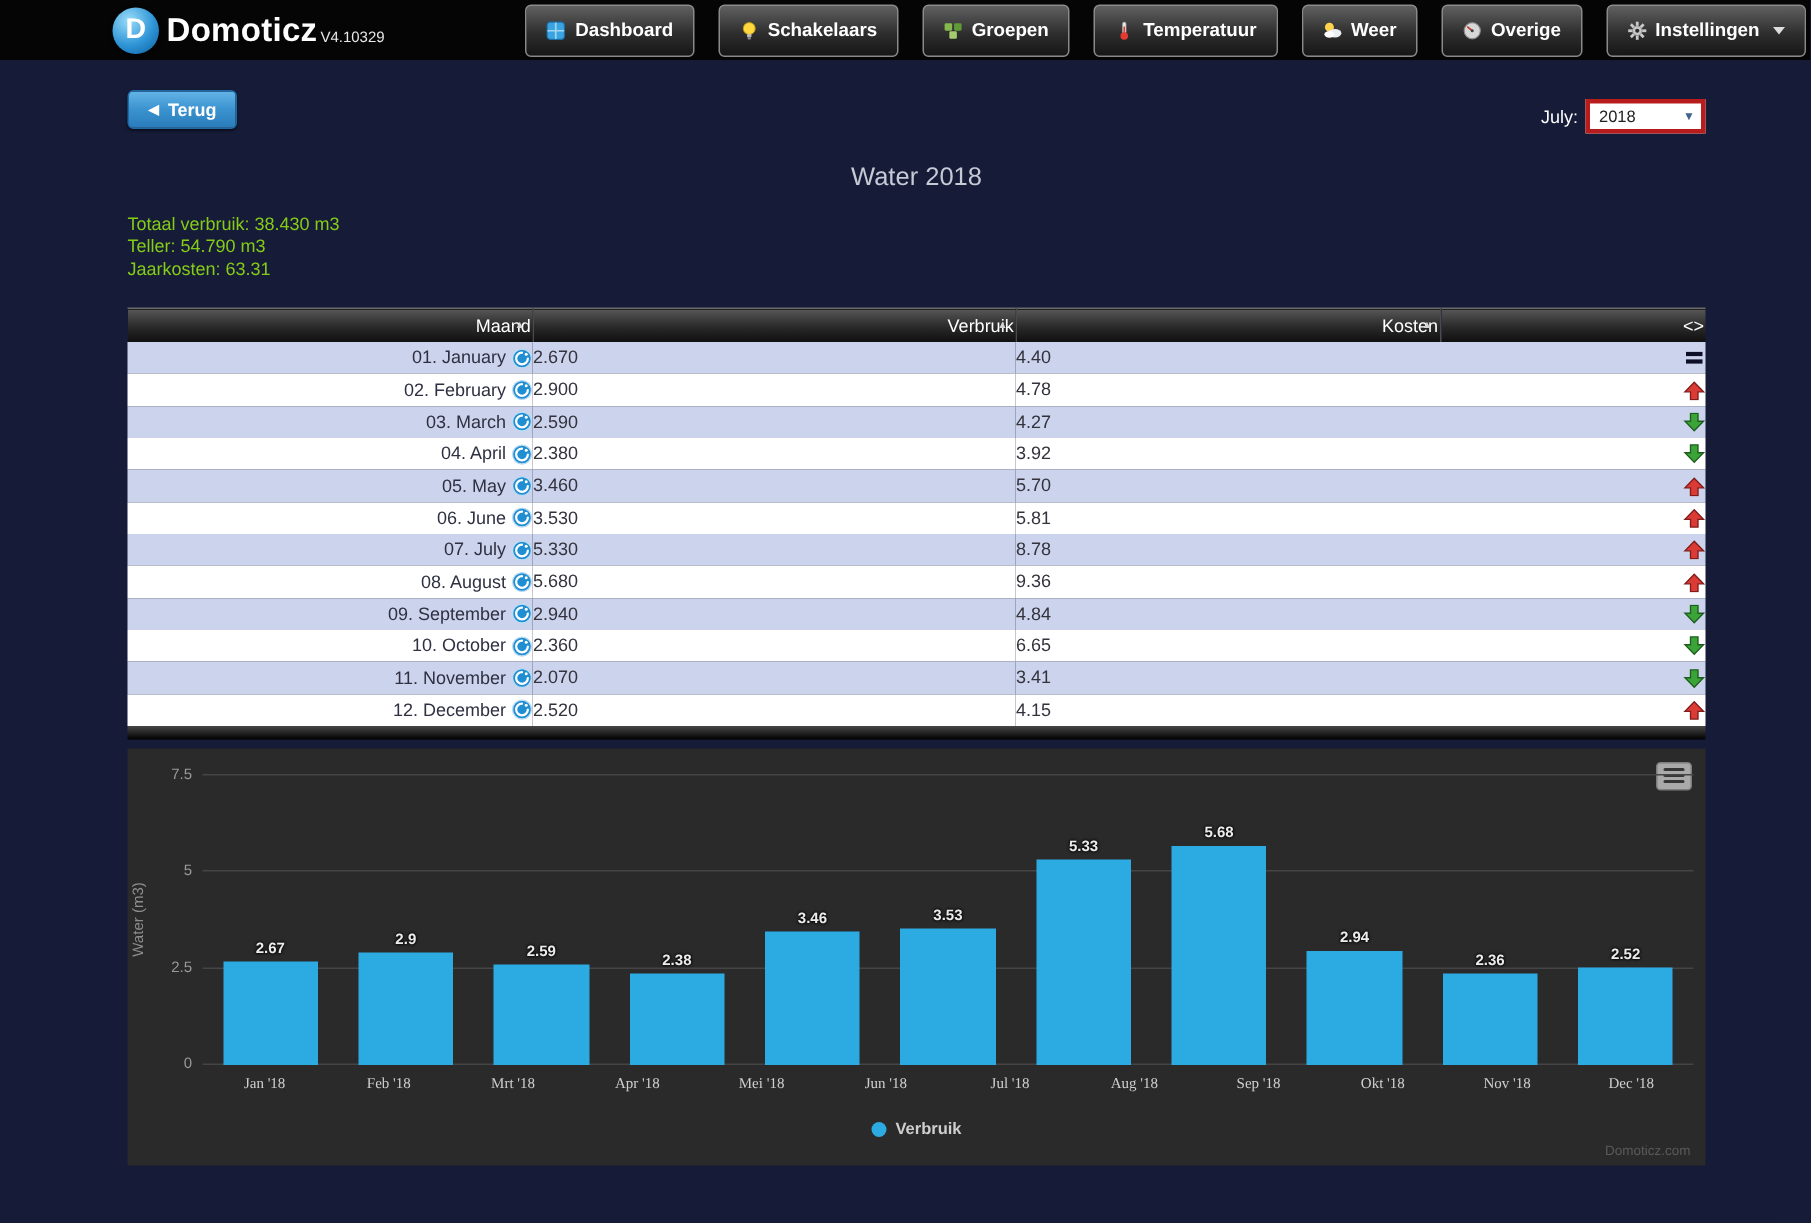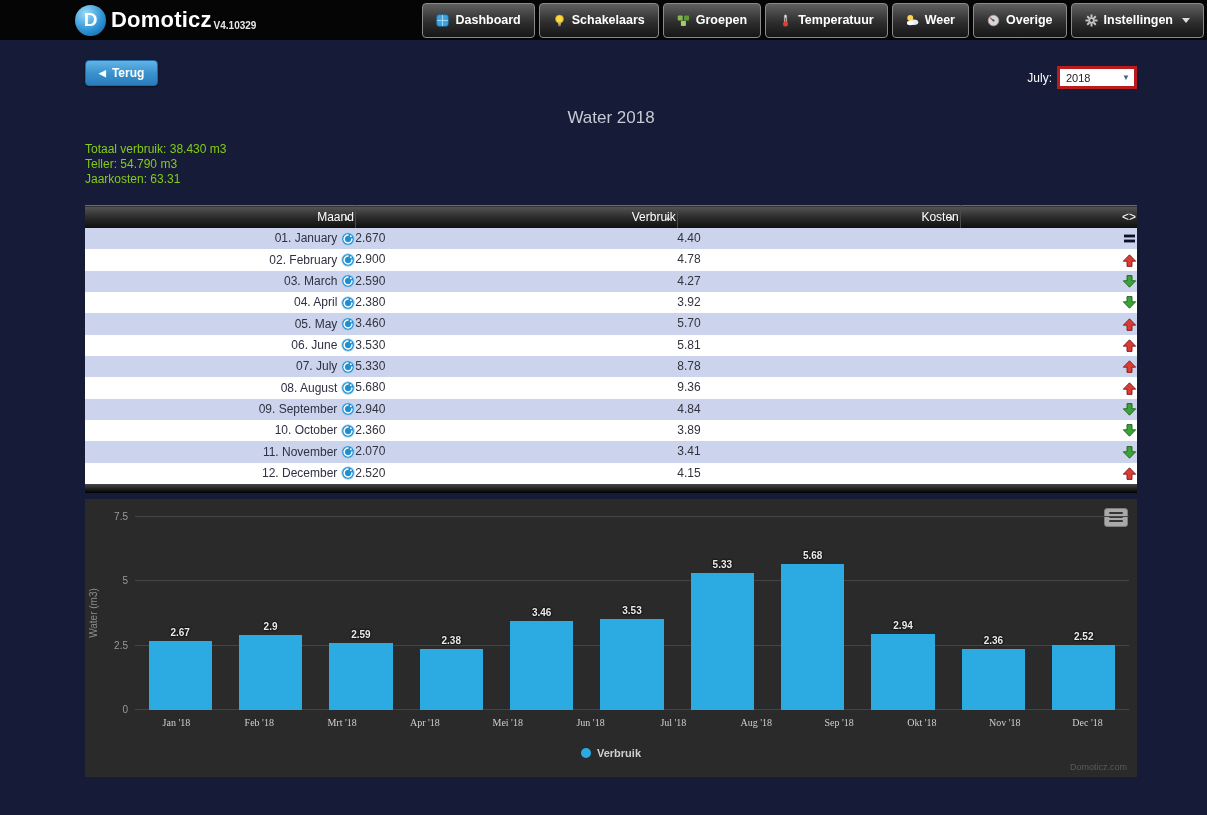--- a/index.html
+++ b/index.html
@@ -3,22 +3,22 @@
 <meta charset="utf-8">
 <style>
   html,body{margin:0;padding:0;}
   body{width:1207px;height:815px;background:#161b38;font-family:"Liberation Sans",sans-serif;overflow:hidden;}
 
   
   .topnav{height:40px;background:#050505;display:flex;align-items:center;justify-content:space-between;padding-left:75px;}
   .brand{display:flex;align-items:center;}
   .logo{width:31px;height:31px;border-radius:50%;background:radial-gradient(circle at 35% 28%,#9adcf8,#2f95d6 55%,#0a5d9c);display:flex;align-items:center;justify-content:center;color:#fff;font-weight:700;font-size:19px;box-shadow:0 1px 3px rgba(0,0,0,.6);}
   .brand-name{color:#fff;font-size:22px;font-weight:700;margin-left:5px;letter-spacing:.2px;}
-  .brand-version{color:#e8e8e8;font-size:10px;font-weight:700;margin-left:2px;margin-top:10px;}
-  .nav-buttons{display:flex;gap:4px;align-items:center;padding-right:3px;}
+  .brand-version{color:#e8e8e8;font-size:10px;font-weight:400;margin-left:2px;margin-top:10px;}
+  .nav-buttons{display:flex;gap:16px;align-items:center;padding-right:3px;}
   .nav-btn{display:flex;align-items:center;gap:6px;height:35px;padding:0 13px;background:linear-gradient(#606060,#2e2e2e 55%,#161616);border:1px solid #8a8a8a;border-radius:4px;color:#fff;font-size:12.5px;font-weight:700;font-family:inherit;cursor:pointer;white-space:nowrap;}
   .nav-ic{width:13px;height:13px;flex:0 0 auto;}
   .caret-down{width:0;height:0;border-left:4px solid transparent;border-right:4px solid transparent;border-top:5px solid #ddd;margin-left:3px;}
 
   
   .content{padding:20px 70px 0 85px;}
   .toolbar-row{display:flex;justify-content:space-between;align-items:flex-start;height:28px;}
   .back-btn{display:flex;align-items:center;gap:6px;padding:5px 13px;background:linear-gradient(#63b4e6,#3a92cf 50%,#2a7cba);border:1px solid #1f6aa5;border-radius:4px;color:#fff;font-weight:700;font-size:12px;font-family:inherit;cursor:pointer;box-shadow:0 1px 2px rgba(0,0,0,.5);}
   .back-arrow{font-size:9px;line-height:1;}
   .year-control{display:flex;align-items:center;gap:5px;margin-top:6px;}
@@ -353,21 +353,21 @@
               <span>10. October</span>
               <span class="counter-icon">
                 <svg width="14" height="14" viewBox="0 0 14 14">
                   <circle cx="7" cy="7" r="6.3" fill="#1f8ed2" stroke="#bcdcf2" stroke-width="0.9"></circle>
                   <path d="M7 3.1 A3.9 3.9 0 1 0 10.9 7" fill="none" stroke="#ffffff" stroke-width="1.5" stroke-linecap="round"></path>
                   <circle cx="9.8" cy="4.2" r="1" fill="#fff"></circle>
                 </svg>
               </span>
             </span></td>
           <td class="cell-num">2.360</td>
-          <td class="cell-num">3.89</td>
+          <td class="cell-num">6.65</td>
           <td class="cell-trend"><span class="trend">
               <svg width="15" height="13" viewBox="0 0 14 13">
                 <path d="M7 12.2 L0.8 5.8 H4.5 V0.6 H9.5 V5.8 H13.2 Z" fill="#3ba439" stroke="#1d5e1c" stroke-width="0.9"></path>
               </svg>
             </span></td>
         </tr>
         <tr class="odd">
           <td class="cell-maand"><span class="maand-inner">
               <span>11. November</span>
               <span class="counter-icon">

